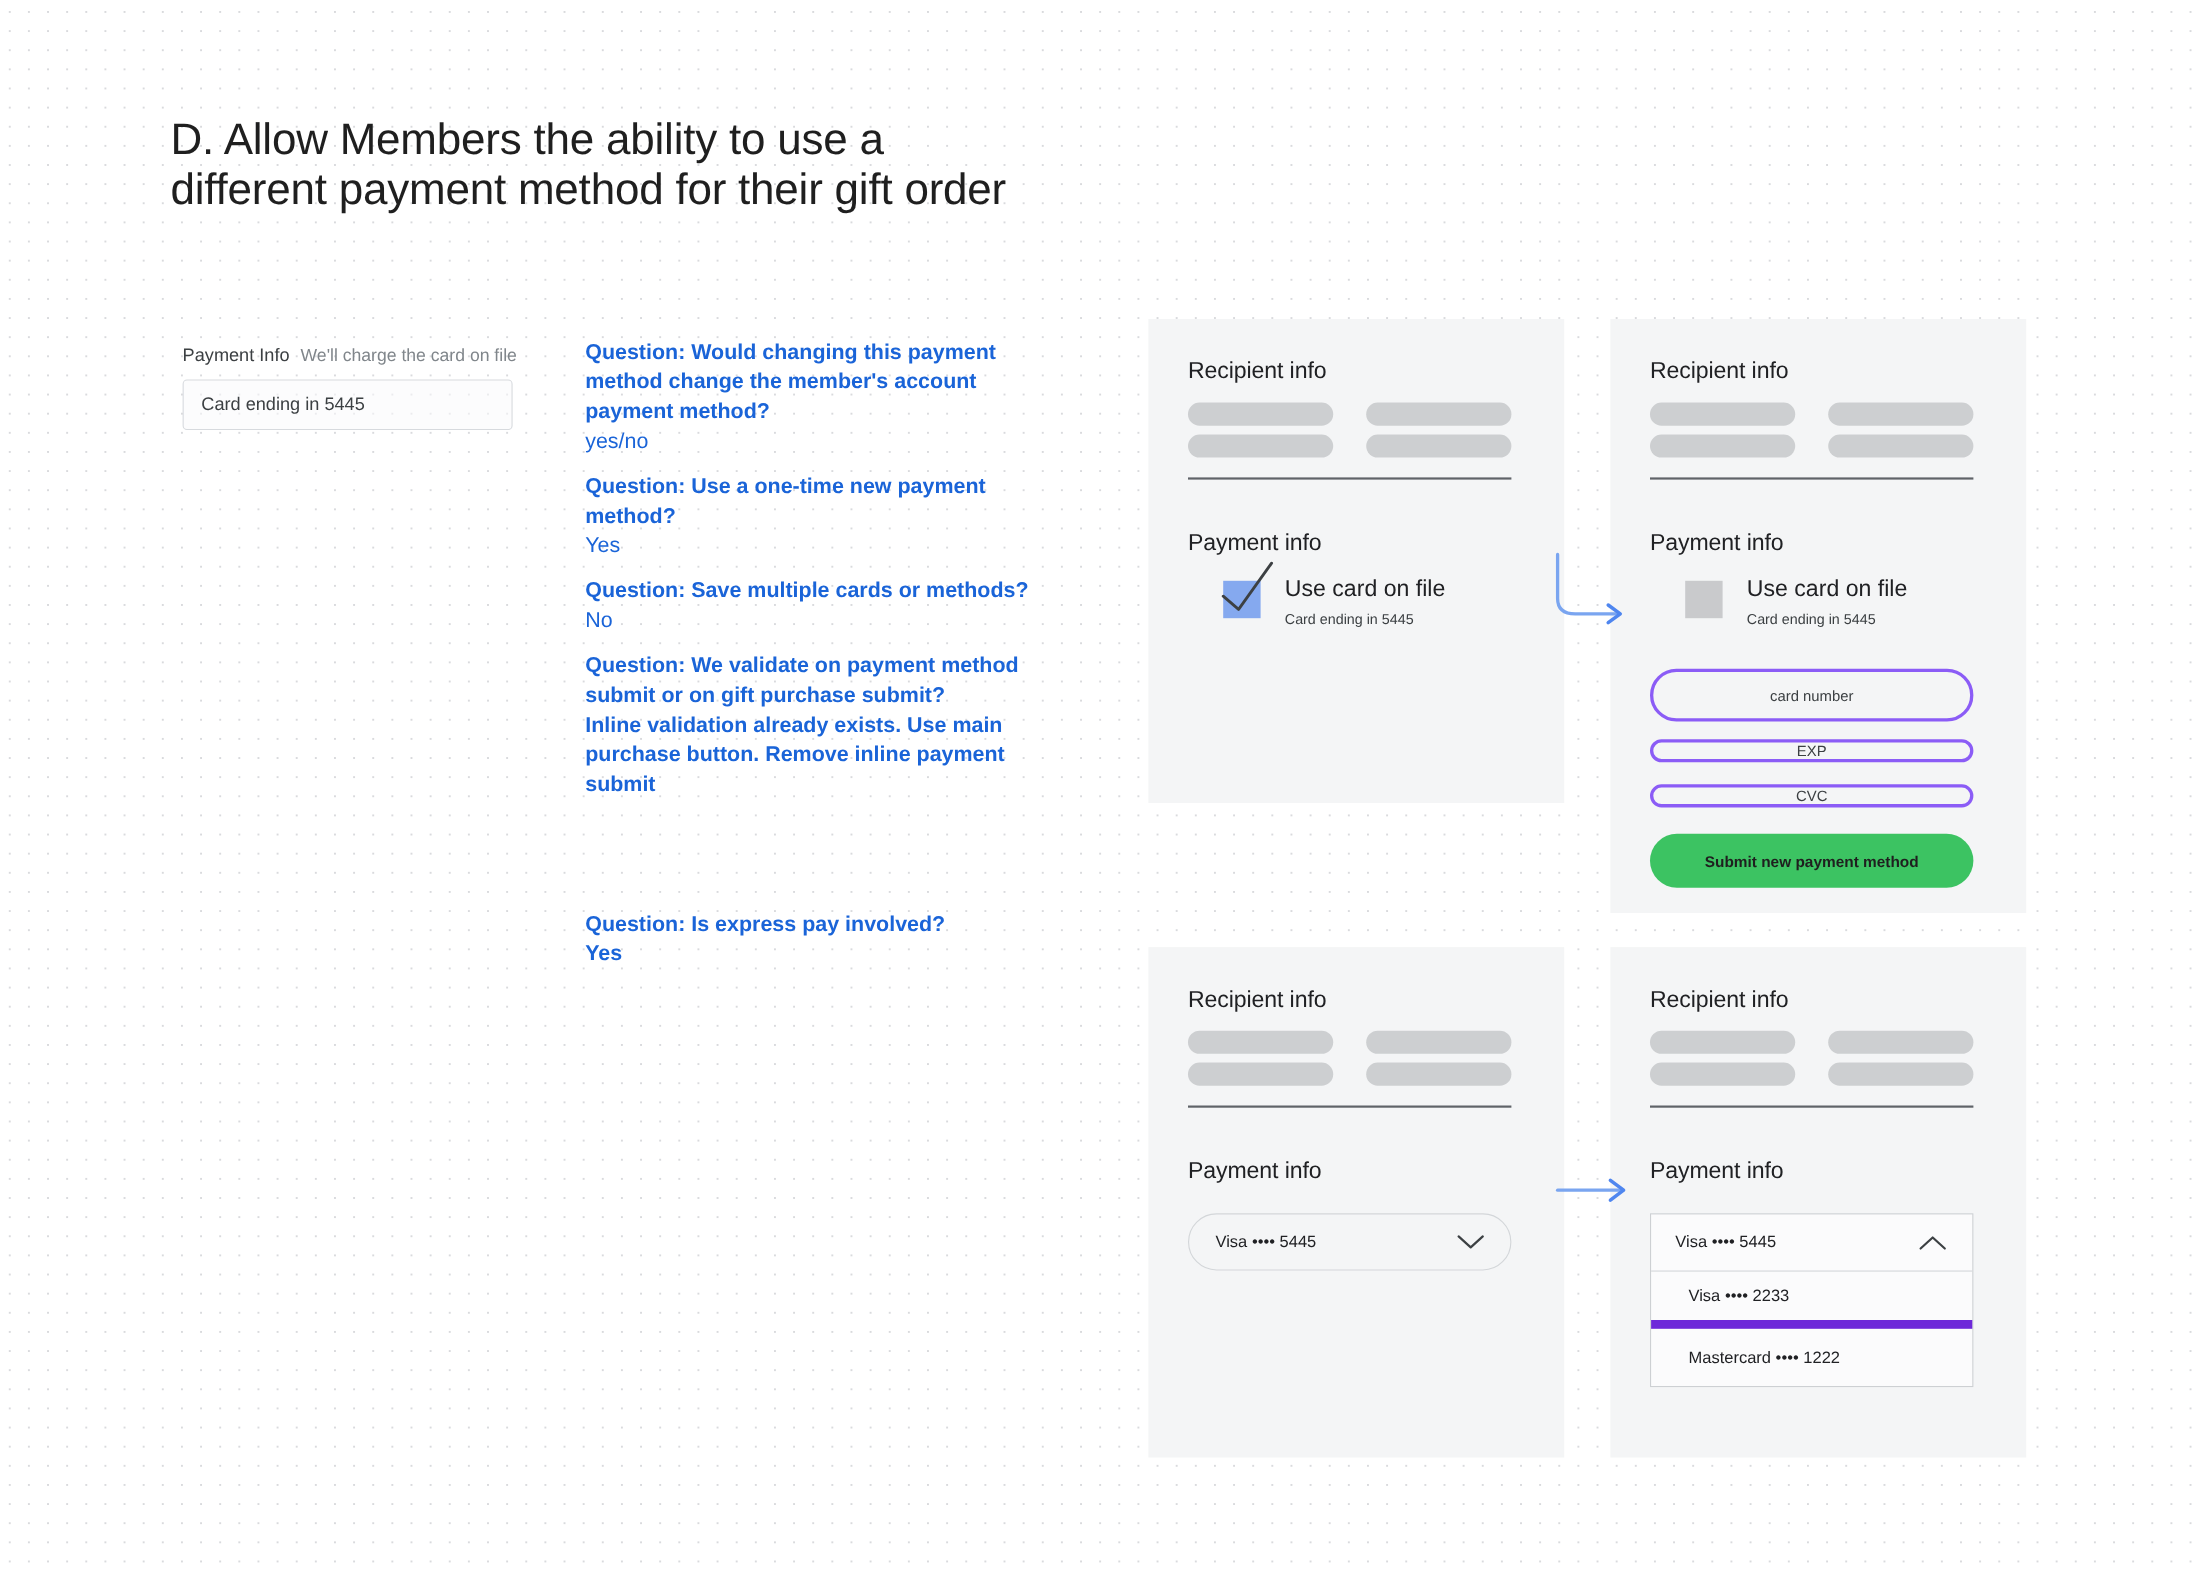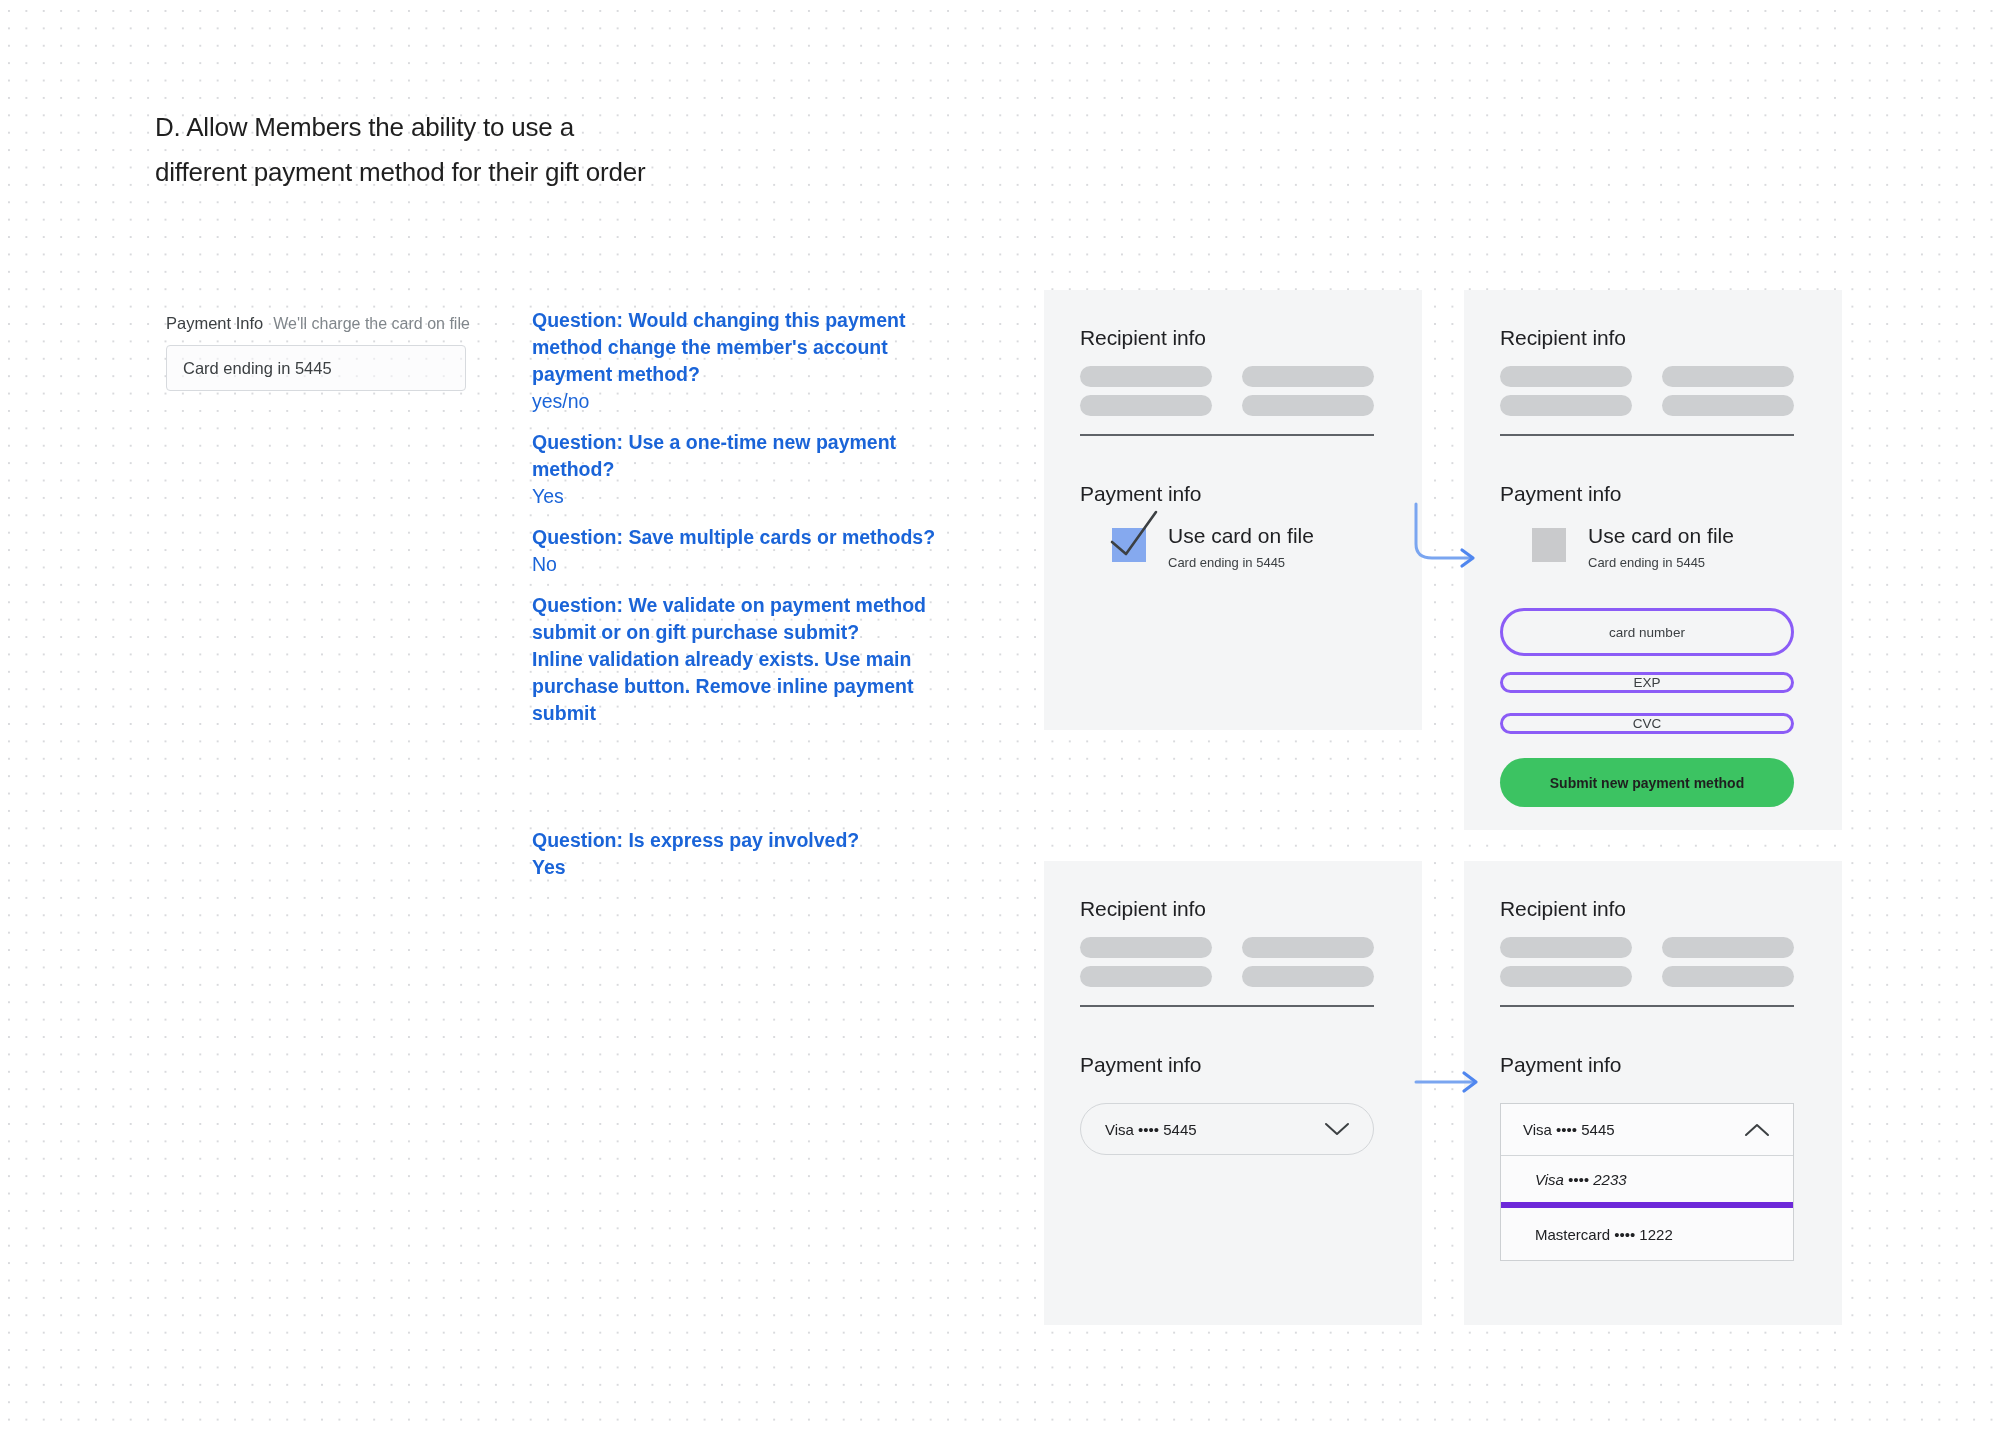--- a/index.html
+++ b/index.html
@@ -20,21 +20,21 @@
     position: relative;
     -webkit-font-smoothing: antialiased;
   }
 
   
   .page-title {
     position: absolute;
     left: 155px;
     top: 105px;
     width: 760px;
-    font-size: 26px;
+    font-size: 40px;
     line-height: 45px;
     color: #1f1f1f;
     font-weight: 400;
     letter-spacing: -0.2px;
   }
   .page-title .t-line { display: block; }
 
   
   .pay-info-block {
     position: absolute;
@@ -245,21 +245,21 @@
     border-bottom: 1px solid #d3d6d9;
   }
   .select-opt {
     height: 52px;
     display: flex;
     align-items: center;
     padding-left: 34px;
     font-size: 15px;
     color: #202124;
   }
-  .select-opt.with-rule { border-bottom: 6px solid #6d28d9; font-style: italic; }
+  .select-opt.with-rule { border-bottom: 8px solid #6d28d9; }
 
   .chev { width: 28px; height: 16px; display: block; }
 
   
   .arrow-svg { position: absolute; overflow: visible; }
   .arrow-curve { left: 1410px; top: 500px; width: 80px; height: 80px; }
   .arrow-straight { left: 1412px; top: 1062px; width: 80px; height: 40px; }
 </style>
 </head>
 <body>

